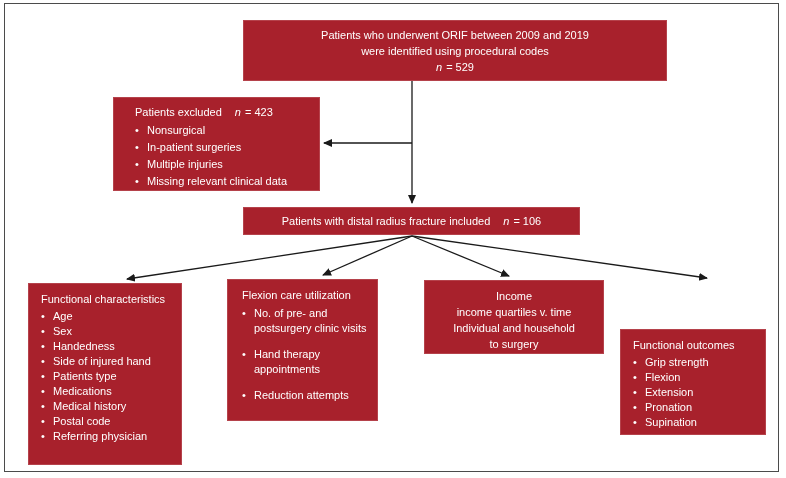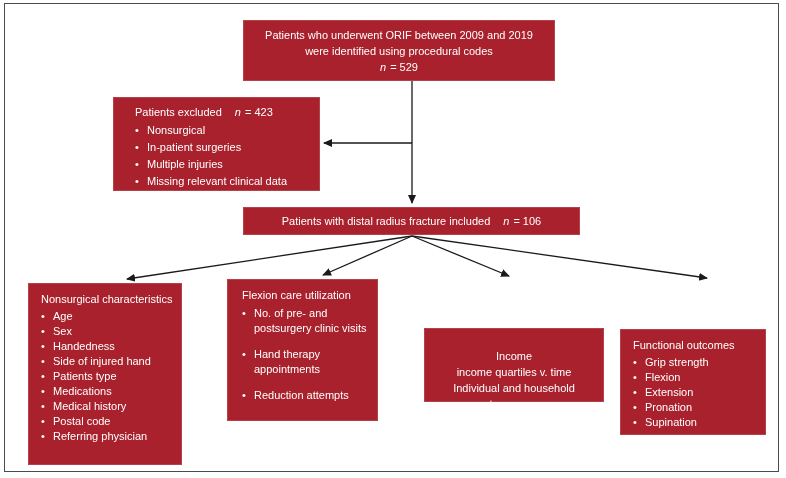--- a/index.html
+++ b/index.html
@@ -12,26 +12,26 @@
   body{font-family:"Liberation Sans","DejaVu Sans",sans-serif;}
   .canvas{position:relative;width:786px;height:478px;background:#ffffff;overflow:hidden;}
   .frame{position:absolute;left:4px;top:3px;width:775px;height:469px;border:1px solid var(--border_gray);box-sizing:border-box;}
   .arrows{position:absolute;left:0;top:0;width:786px;height:478px;pointer-events:none;}
   .box{
     position:absolute;background:var(--box_red);color:var(--text_white);
     font-size:11px;line-height:15px;box-sizing:border-box;
     box-shadow:inset 0 0 0 1px rgba(255,255,255,0.15);
   }
   .centered{text-align:center;}
-  .box-top{left:243px;top:20px;width:312px;height:61px;padding-top:7px;line-height:16px;}
+  .box-top{left:243px;top:20px;width:424px;height:61px;padding-top:7px;line-height:16px;}
   .box-excluded{left:113px;top:97px;width:207px;height:94px;padding:7px 6px 0 22px;line-height:17px;}
   .box-included{left:243px;top:207px;width:337px;height:28px;display:flex;align-items:center;justify-content:center;}
   .box-demographic{left:28px;top:283px;width:154px;height:182px;padding:9px 4px 0 13px;}
   .box-health{left:227px;top:279px;width:151px;height:142px;padding:9px 4px 0 15px;line-height:15.5px;}
-  .box-income{left:424px;top:280px;width:180px;height:74px;padding-top:20px;line-height:16px;margin-top:48px;}
+  .box-income{left:424px;top:280px;width:180px;height:74px;padding-top:8px;line-height:16px;}
   .box-functional{left:620px;top:282px;width:146px;height:106px;padding:9px 4px 0 13px;margin-top:47px;}
   .nvar{font-style:italic;}
   .gap{margin-left:13px;}
   .neq{margin-left:4px;}
   .box-title{white-space:nowrap;}
   .box-title.wrap{white-space:normal;}
   .bullet-item{display:flex;align-items:flex-start;}
   .bullet{flex:0 0 12px;}
   .bullet-text{flex:1 1 auto;}
   .list{margin-top:2px;}
@@ -88,21 +88,21 @@
       </div>
   </div>
 
   <div class="box box-included">
     <span>Patients with distal radius fracture included</span>
       <span class="nvar gap">n</span>
       <span class="neq">= 106</span>
   </div>
 
   <div class="box box-demographic">
-    <div class="box-title wrap">Nonsurgical characteristics</div>
+    <div class="box-title wrap">Functional characteristics</div>
     <div class="list tight">
         <div class="bullet-item">
           <span class="bullet">•</span>
           <span class="bullet-text">Age</span>
         </div>
         <div class="bullet-item">
           <span class="bullet">•</span>
           <span class="bullet-text">Sex</span>
         </div>
         <div class="bullet-item">

